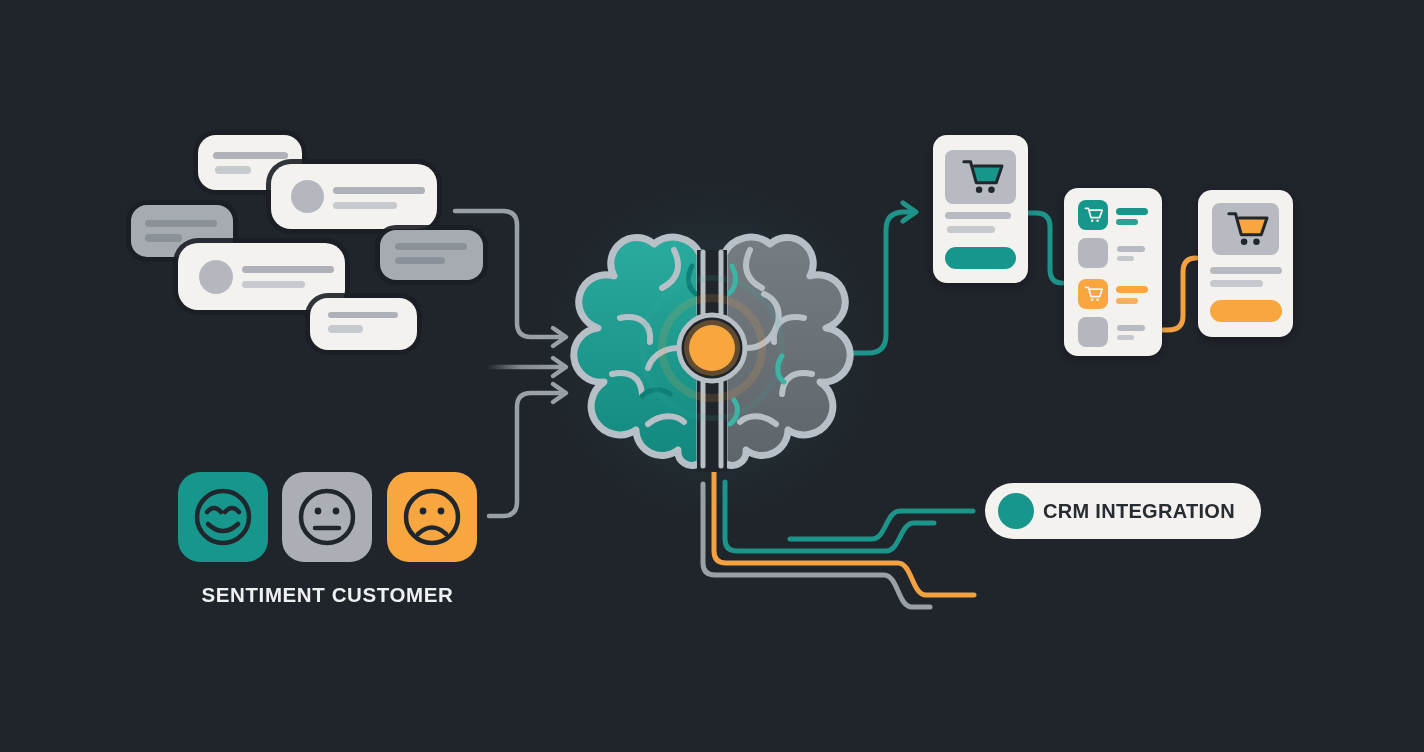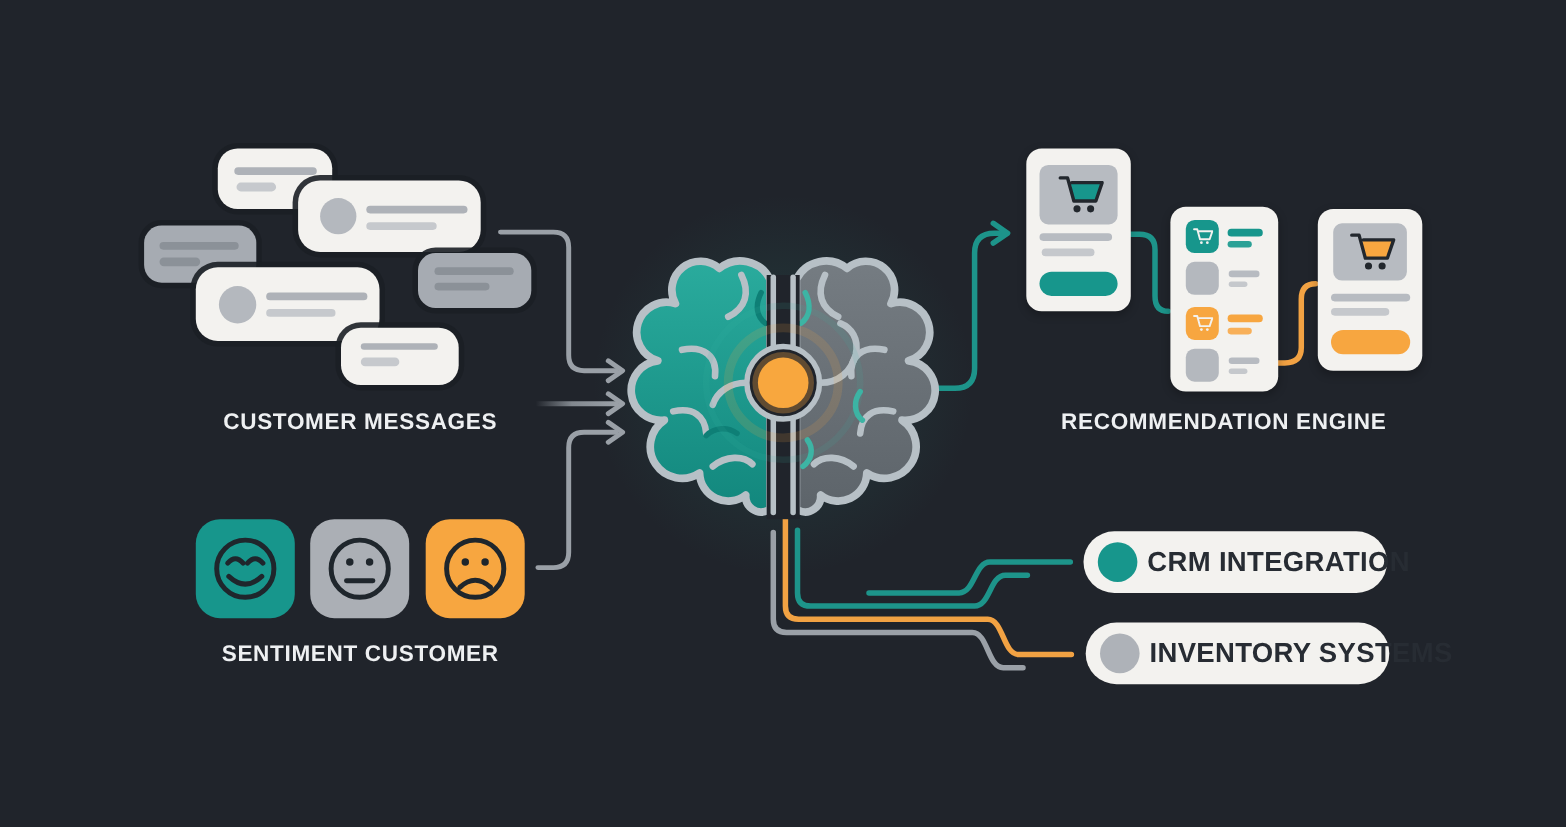--- a/index.html
+++ b/index.html
@@ -32,21 +32,21 @@
   .cardline.lt{background:#c5c8cc;}
   .btn{position:absolute;border-radius:11px;}
   .btn.teal{background:#17968c;}
   .btn.orange{background:#f7a640;}
   .rowicon{position:absolute;width:30px;height:30px;border-radius:8px;display:flex;
     align-items:center;justify-content:center;}
   
   .pill{position:absolute;width:276px;height:56px;background:#f3f2ef;border-radius:28px;}
   .pill .dot{position:absolute;left:13px;top:10px;width:36px;height:36px;border-radius:50%;}
   .pill .ptext{position:absolute;left:58px;top:0;height:56px;line-height:56px;
-    font-size:25px;font-weight:700;color:#272c33;letter-spacing:.3px;white-space:nowrap;}
+    font-size:20px;font-weight:700;color:#272c33;letter-spacing:.3px;white-space:nowrap;}
   svg{display:block;}
 </style>
 </head>
 <body>
 
 <div class="canvas">
 
   <div class="abs glow-teal"></div>
   <div class="abs glow-orange"></div>
 
@@ -155,21 +155,20 @@
   </div>
   <div class="bubble" style="left:178px;top:243px;width:167px;height:67px;border-radius:20px;">
     <div class="avatar" style="left:21px;top:17px;width:34px;height:34px;"></div>
     <div class="skel" style="left:64px;top:23px;width:92px;height:7px;"></div>
     <div class="skel lt" style="left:64px;top:38px;width:63px;height:7px;"></div>
   </div>
   <div class="bubble" style="left:310px;top:298px;width:107px;height:52px;">
     <div class="skel" style="left:18px;top:14px;width:70px;height:6px;"></div>
     <div class="skel lt" style="left:18px;top:27px;width:35px;height:8px;"></div>
   </div>
-  <div class="abs caption" style="left:155px;top:372px;">CUSTOMER MESSAGES</div>
 
   <div class="sq" style="left:178px;top:472px;background:#17968c;">
     <svg width="90" height="90" viewBox="0 0 90 90" fill="none" stroke="#1f262c" stroke-width="4.5" stroke-linecap="round">
       <circle cx="45" cy="45" r="26"></circle>
       <path d="M29,40 Q36,32 43,40"></path>
       <path d="M47,40 Q54,32 61,40"></path>
       <path d="M30,52 Q45,66 60,52"></path>
     </svg>
   </div>
   <div class="sq" style="left:282px;top:472px;background:#abafb5;">
@@ -241,24 +240,19 @@
         <path d="M6,5 h7 l6,22 h21 l6,-17.5 h-29" fill="none" stroke="#22272d" stroke-width="3.2" stroke-linejoin="round" stroke-linecap="round"></path>
         <circle cx="22" cy="34.5" r="3.4" fill="#22272d"></circle>
         <circle cx="35" cy="34.5" r="3.4" fill="#22272d"></circle>
       </svg>
     </div>
     <div class="cardline" style="left:12px;top:77px;width:72px;height:7px;"></div>
     <div class="cardline lt" style="left:12px;top:90px;width:53px;height:7px;"></div>
     <div class="btn orange" style="left:12px;top:110px;width:72px;height:22px;"></div>
   </div>
 
-  <div class="abs caption" style="left:940px;top:372px;">RECOMMENDATION ENGINE</div>
 
   <div class="pill" style="left:985px;top:483px;">
     <div class="dot" style="background:#17968c;"></div>
     <div class="ptext">CRM INTEGRATION</div>
   </div>
-  <div class="pill" style="left:987px;top:566px;">
-    <div class="dot" style="background:#aeb2b8;"></div>
-    <div class="ptext">INVENTORY SYSTEMS</div>
-  </div>
 
 </div>
 
 </body></html>

